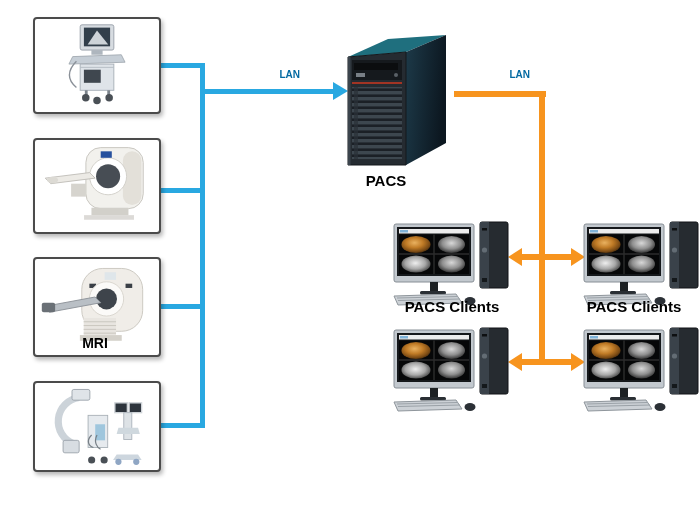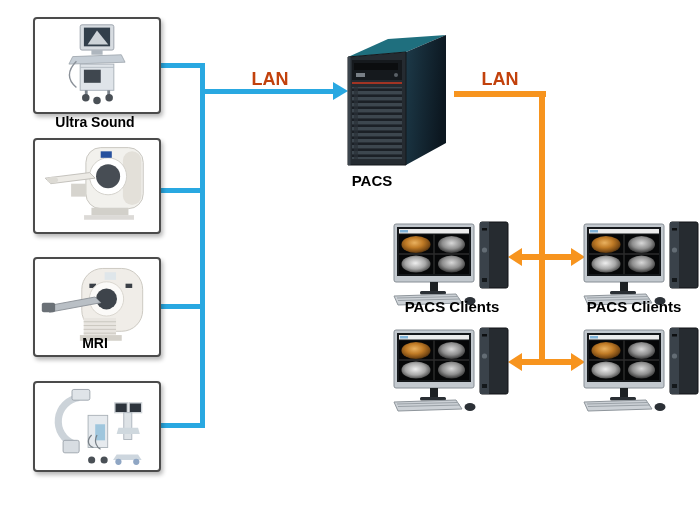--- a/index.html
+++ b/index.html
@@ -14,21 +14,21 @@
     position:absolute; width:124px; background:#ffffff;
     border:2px solid #4b4b4b; border-radius:4px;
     box-shadow:2px 3px 4px rgba(0,0,0,0.28);
     display:flex; align-items:center; justify-content:center;
   }
   .dev-label, .node-label {
     position:absolute; text-align:center; color:#000; font-weight:bold;
     font-size:14px; white-space:pre;
   }
   .node-label { font-size:15px; }
-  .lan-label { position:absolute; text-align:center; color:#c2410c; font-weight:bold; font-size:18px; width:60px; }
+  .lan-label { position:absolute; text-align:right; color:#0369a1; font-weight:bold; font-size:10px; width:60px; }
   
   .line { position:absolute; }
   .blue  { background:var(--blue); }
   .orange{ background:var(--orange); }
   .tri { position:absolute; width:0; height:0; }
   .tri-right-blue  { border-top:9px solid transparent; border-bottom:9px solid transparent; border-left:15px solid var(--blue); }
   .tri-left-orange { border-top:9px solid transparent; border-bottom:9px solid transparent; border-right:14px solid var(--orange); }
   .tri-right-orange{ border-top:9px solid transparent; border-bottom:9px solid transparent; border-left:14px solid var(--orange); }
   svg { display:block; }
   .defs-holder { position:absolute; width:0; height:0; overflow:hidden; }
@@ -124,21 +124,20 @@
       <rect x="44" y="45" width="36" height="28" fill="#dfe4e9" stroke="#a8b0b8"></rect>
       <rect x="48" y="51" width="18" height="14" fill="#3f474f"></rect>
       <line x1="44" y1="48.5" x2="80" y2="48.5" stroke="#b4bcc4"></line>
       <rect x="49" y="73" width="3" height="6" fill="#7c848c"></rect>
         <rect x="73" y="73" width="3" height="6" fill="#7c848c"></rect>
       <circle cx="50" cy="81" r="4" fill="#4a5056"></circle>
         <circle cx="62" cy="84" r="4" fill="#4a5056"></circle>
         <circle cx="75" cy="81" r="4" fill="#4a5056"></circle>
     </svg>
   </div>
-  <div class="dev-label" style="left:33px; top:114px; width:124px;">Ultra Sound</div>
 
   <div class="dev-box" style="left:33px; top:138px; height:92px;">
     <svg width="118" height="86" viewBox="0 0 124 93">
       <rect x="50" y="5" width="62" height="66" rx="16" fill="#f2f1ed" stroke="#c5c3bd"></rect>
       <rect x="90" y="9" width="20" height="58" rx="10" fill="#e3e0d9"></rect>
       <circle cx="74" cy="36" r="20" fill="#ffffff" stroke="#d0cec8"></circle>
       <circle cx="74" cy="36" r="13" fill="#474d54"></circle>
       <rect x="66" y="9" width="12" height="7" fill="#27519e"></rect>
       <polygon points="6,38 54,32 60,38 12,44" fill="#eceae5" stroke="#c0beb8"></polygon>
       <ellipse cx="14" cy="40" rx="6" ry="3.5" fill="#dcdad4"></ellipse>
@@ -197,21 +196,21 @@
       <rect x="6" y="26" width="2.5" height="108" fill="#3b444c"></rect>
       <rect x="10" y="29" width="50" height="20" fill="#15191d"></rect>
       <rect x="12" y="32" width="44" height="7" fill="#0b0d0f"></rect>
       <rect x="14" y="42" width="9" height="4" fill="#787f86"></rect>
       <circle cx="54" cy="44" r="2" fill="#5a6167"></circle>
       <rect x="10" y="51" width="50" height="2" fill="#a23424"></rect>
       <rect x="10" y="56" width="50" height="72" fill="url(#slats)"></rect>
       <rect x="12" y="56" width="4" height="72" fill="#2a3138" opacity="0.7"></rect>
     </svg>
   </div>
-  <div class="node-label" style="left:317px; top:172px; width:110px;">PACS</div>
+  <div class="node-label" style="left:331px; top:172px; width:110px;">PACS</div>
 
   <div class="abs" style="left:392px; top:220px;">
     <svg width="120" height="86">
         <use href="#client-ws"></use>
       </svg>
   </div>
   <div class="node-label" style="left:392px; top:298px; width:120px;">PACS Clients</div>
 
   <div class="abs" style="left:582px; top:220px;">
     <svg width="120" height="86">

